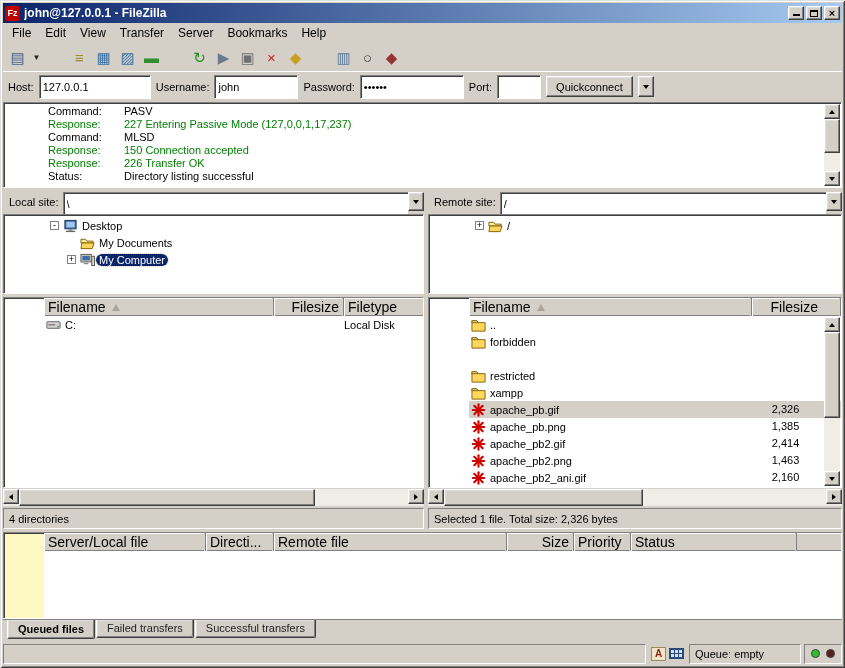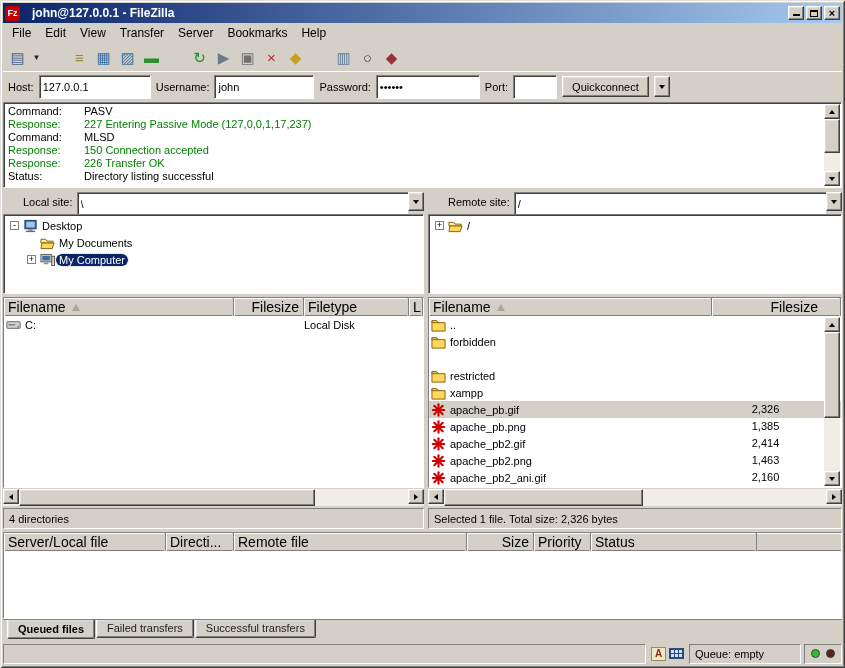--- a/index.html
+++ b/index.html
@@ -10,29 +10,29 @@
     width:845px; height:668px; background:#d4d0c8; position:relative;
     display:flex; flex-direction:column; padding:3px;
     box-shadow: inset 1px 1px 0 #dfdfdf, inset -1px -1px 0 #404040,
                 inset 2px 2px 0 #ffffff, inset -2px -2px 0 #808080;
   }
 
   
   .raised { background:#d4d0c8; border:1px solid; border-color:#ffffff #404040 #404040 #ffffff;
             box-shadow: inset -1px -1px 0 #808080, inset 1px 1px 0 #dfdfdf; }
   .sunken { background:#fff; border:1px solid; border-color:#808080 #ffffff #ffffff #808080;
-            box-shadow: inset 1px 1px 0 #404040; }
+            box-shadow: inset 1px 1px 0 #404040; padding-left: 40px; }
   .sunken-flat { border:1px solid; border-color:#808080 #ffffff #ffffff #808080; }
 
   
   .titlebar { height:20px; flex:0 0 20px; display:flex; align-items:center; padding:0 2px;
     background:linear-gradient(to right,#0a246a,#a6caf0); }
   .app-icon { width:15px; height:15px; background:#bf0000; color:#fff; font-weight:bold;
     font-size:9px; display:flex; align-items:center; justify-content:center; border-radius:2px; }
-  .title-text { color:#fff; font-weight:bold; font-size:12px; margin-left:12px; flex:1;
+  .title-text { color:#fff; font-weight:bold; font-size:12px; margin-left:4px; flex:1;
     white-space:nowrap; overflow:hidden; }
   .win-controls { display:flex; gap:2px; }
   .win-btn { width:16px; height:14px; display:flex; align-items:center; justify-content:center;
     font-size:11px; font-weight:bold; line-height:1; position:relative; cursor:pointer; }
   .g-min { position:absolute; bottom:3px; left:4px; width:7px; height:2px; background:#000; }
   .g-max { width:8px; height:7px; border:1px solid #000; border-top-width:2px; }
 
   
   .menubar { height:21px; flex:0 0 21px; display:flex; align-items:center; padding-left:2px; }
   .menu-item { padding:2px 7px 3px; font-size:12px; cursor:default; }
@@ -43,21 +43,21 @@
     font-size:15px; line-height:1; border:1px solid transparent; cursor:pointer; }
   .tb-btn.small { width:13px; font-size:8px; }
 
   
   .quickbar { height:30px; flex:0 0 30px; display:flex; align-items:center; gap:5px; padding:0 5px;
     border-top:1px solid #fff; }
   .qc-label { font-size:11px; }
   .field { height:19px; font-family:"Liberation Sans",sans-serif; font-size:11px; padding:11px 3px;
     background:#fff; border:1px solid; border-color:#808080 #ffffff #ffffff #808080;
     box-shadow: inset 1px 1px 0 #404040; outline:none; }
-  .f-host { width:112px; } .f-user { width:100px; } .f-pass { width:104px; } .f-port { width:44px; }
+  .f-host { width:112px; } .f-user { width:84px; } .f-pass { width:104px; } .f-port { width:44px; }
   .qc-btn { height:21px; padding:0 9px; font-size:11px; cursor:pointer;
     font-family:"Liberation Sans",sans-serif; }
   .dd-btn { width:16px; height:21px; display:flex; align-items:center; justify-content:center; cursor:pointer; }
   .tri-down { width:0; height:0; border-left:3px solid transparent; border-right:3px solid transparent;
     border-top:4px solid #000; }
 
   
   .logbox { height:86px; flex:0 0 86px; position:relative; overflow:hidden; margin-top:1px; }
   .log-lines { padding:2px 20px 2px 4px; }
   .log-line { display:flex; height:13px; line-height:13px; white-space:nowrap; }
@@ -81,21 +81,21 @@
   .hthumb { position:absolute; top:0; bottom:0; cursor:pointer; }
 
   
   .panes { flex:0 0 339px; height:339px; display:flex; margin-top:2px; }
   .pane { display:flex; flex-direction:column; }
   .pane.local { width:421px; flex:0 0 421px; }
   .pane.remote { flex:1; min-width:0; }
   .splitter { width:4px; flex:0 0 4px; cursor:col-resize; }
 
   .site-row { height:23px; flex:0 0 23px; display:flex; align-items:center; gap:4px; }
-  .site-label { font-size:11px; padding-left:20px; white-space:nowrap; }
+  .site-label { font-size:11px; padding-left:6px; white-space:nowrap; }
   .combo { flex:1; display:flex; height:19px; }
   .combo .field { flex:1; min-width:0; border-right:none; }
   .combo .dd-btn { height:19px; }
 
   .tree { height:80px; flex:0 0 80px; margin:1px 0 3px; overflow:hidden; padding-top:2px; }
   .tree-row { display:flex; align-items:center; height:17px; cursor:pointer; }
   .indent { flex:0 0 auto; }
   .exp { width:9px; height:9px; flex:0 0 9px; border:1px solid #808080; background:#fff;
     font-size:9px; line-height:7px; text-align:center; margin:0 3px 0 4px; cursor:pointer; }
   .exp:empty { visibility:hidden; }

